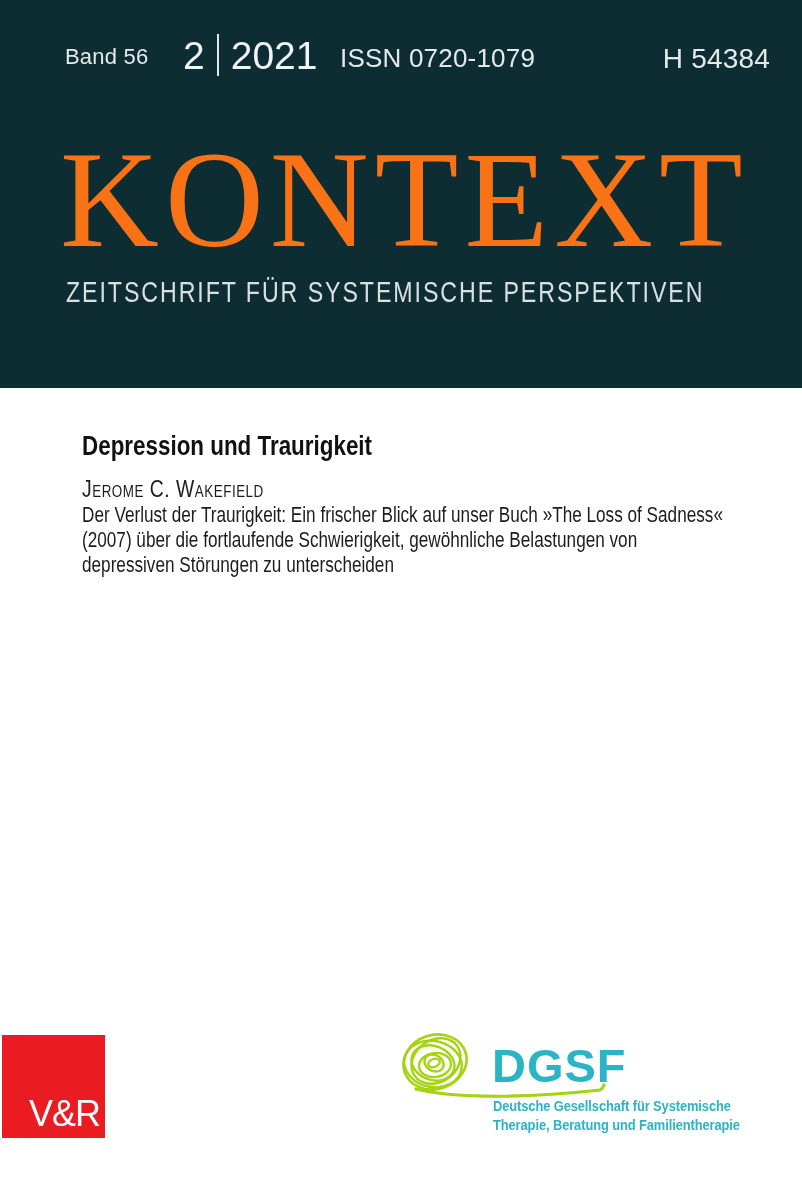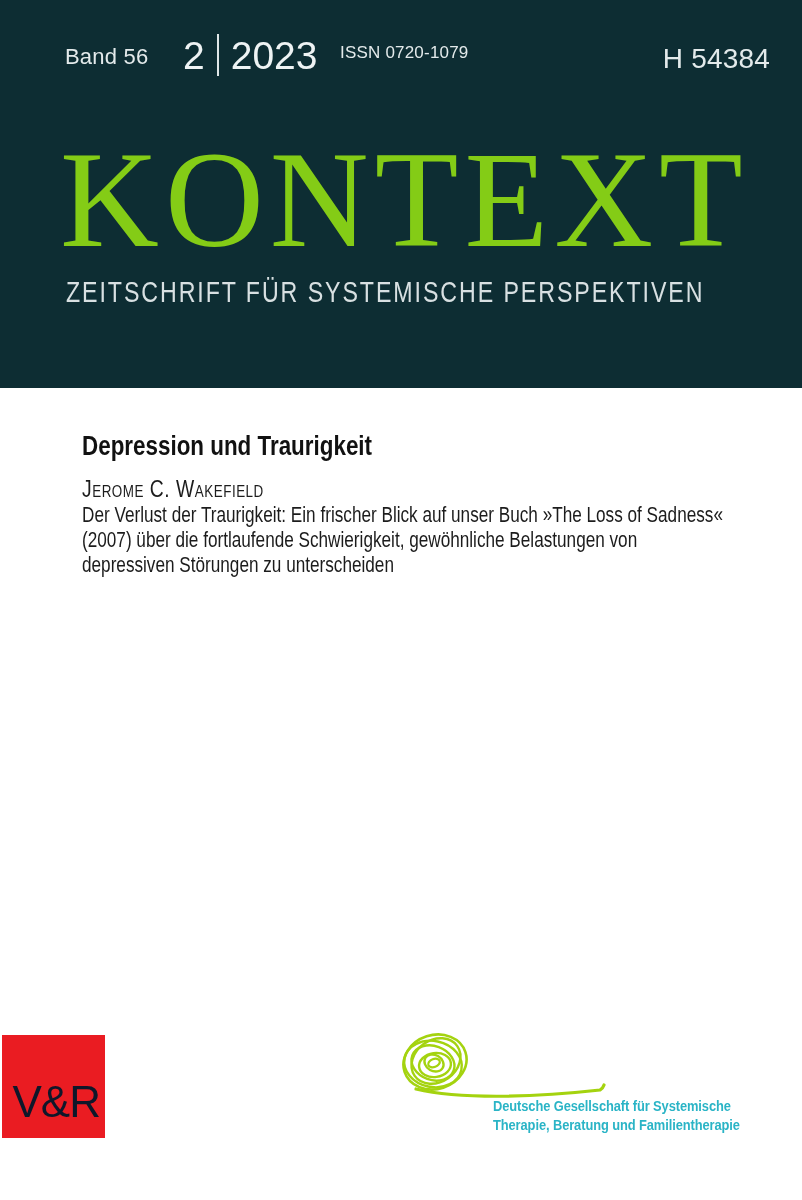--- a/index.html
+++ b/index.html
@@ -9,26 +9,26 @@
   }
   
   .masthead{
     position:absolute;left:0;top:0;width:802px;height:388px;
     background:#0d2d33;color:#e3eaeb;
   }
   .band{position:absolute;left:65px;top:44px;font-size:22px;letter-spacing:.2px;}
   .issue-group{position:absolute;left:183px;top:36px;display:flex;align-items:flex-start;line-height:1;}
   .issue-number,.issue-year{font-size:39px;color:#eef3f4;}
   .issue-divider{width:2px;height:42px;background:#dfe7e8;margin:0 12px;transform:translateY(-2px);}
-  .issn{position:absolute;left:340px;top:43px;font-size:17px;letter-spacing:.2px;}
+  .issn{position:absolute;left:340px;top:43px;font-size:26px;letter-spacing:.2px;}
   .heft{position:absolute;right:32px;top:43px;font-size:28px;letter-spacing:.2px;}
   .journal-title{
     position:absolute;left:60px;top:132px;margin:0;
     font-family:"Liberation Serif",serif;font-weight:400;
-    font-size:137px;line-height:1;letter-spacing:6px;color:#84cc16;
+    font-size:137px;line-height:1;letter-spacing:6px;color:#f97316;
     white-space:nowrap;
   }
   .tagline{
     position:absolute;left:66px;top:276px;
     font-size:29px;letter-spacing:2.4px;color:#d8e0e2;
     transform:scaleX(.8);transform-origin:0 0;white-space:nowrap;
   }
   
   .toc{position:absolute;left:82px;top:430px;width:716px;color:#161616;}
   .section-title{
@@ -40,22 +40,22 @@
     font-variant:small-caps;font-size:23px;letter-spacing:.6px;line-height:26px;
     transform:scaleX(.84);transform-origin:0 0;white-space:nowrap;color:#1c1c1c;
   }
   .title-line{
     font-size:22px;line-height:25px;color:#1c1c1c;
     transform:scaleX(.78);transform-origin:0 0;white-space:nowrap;
   }
   
   .vr-logo{position:absolute;left:2px;top:1035px;width:103px;height:103px;background:#ea1c22;}
   .vr-text{
-    position:absolute;right:5px;bottom:14px;color:#0f172a;
-    font-size:44px;line-height:1;letter-spacing:-1px;
+    position:absolute;right:5px;bottom:6px;color:#ffffff;
+    font-size:36px;line-height:1;letter-spacing:-1px;
   }
   .dgsf-logo{position:absolute;left:398px;top:1030px;width:380px;height:115px;}
   .dgsf-scribble{position:absolute;left:0;top:2px;}
   .dgsf-acronym{
     position:absolute;left:94px;top:12px;font-size:47px;font-weight:bold;
     color:#2ab4c6;letter-spacing:1px;line-height:1;
   }
   .dgsf-name1,.dgsf-name2{
     position:absolute;left:95px;font-size:14px;font-weight:bold;color:#2ab4c6;
     white-space:nowrap;letter-spacing:-.1px;transform:scaleX(.92);transform-origin:0 0;
@@ -66,21 +66,21 @@
 </head>
 <body>
 
 <div class="cover">
 
   <header class="masthead">
     <span class="band">Band 56</span>
     <div class="issue-group">
       <span class="issue-number">2</span>
       <span class="issue-divider"></span>
-      <span class="issue-year">2023</span>
+      <span class="issue-year">2021</span>
     </div>
     <span class="issn">ISSN 0720-1079</span>
     <span class="heft">H 54384</span>
 
     <h1 class="journal-title">KONTEXT</h1>
     <div class="tagline">ZEITSCHRIFT FÜR SYSTEMISCHE PERSPEKTIVEN</div>
   </header>
 
   <main class="toc">
     <h2 class="section-title">Depression und Traurigkeit</h2>
@@ -106,18 +106,19 @@
           <ellipse cx="37" cy="30" rx="32" ry="27" stroke-width="2.6" transform="rotate(-18 37 30)"></ellipse>
           <ellipse cx="35" cy="32" rx="29" ry="23" stroke-width="2.4" transform="rotate(12 35 32)"></ellipse>
           <ellipse cx="38" cy="29" rx="26" ry="21" stroke-width="2.4" transform="rotate(-35 38 29)"></ellipse>
           <ellipse cx="35" cy="31" rx="22" ry="17" stroke-width="2.4" transform="rotate(20 35 31)"></ellipse>
           <ellipse cx="37" cy="33" rx="16" ry="12" stroke-width="2.4" transform="rotate(-8 37 33)"></ellipse>
           <ellipse cx="36" cy="31" rx="10" ry="8" stroke-width="2.4" transform="rotate(30 36 31)"></ellipse>
           <ellipse cx="36" cy="31" rx="6" ry="4" stroke-width="2.2" transform="rotate(-20 36 31)"></ellipse>
           <path d="M18 57 C60 67 130 66 202 58 C204 57 205 56 206 53" stroke-width="3.2"></path>
         </g>
       </svg>
+      <div class="dgsf-acronym">DGSF</div>
       <div class="dgsf-name1">Deutsche Gesellschaft für Systemische</div>
       <div class="dgsf-name2">Therapie, Beratung und Familientherapie</div>
     </div>
   </footer>
 
 </div>
 
 </body></html>

